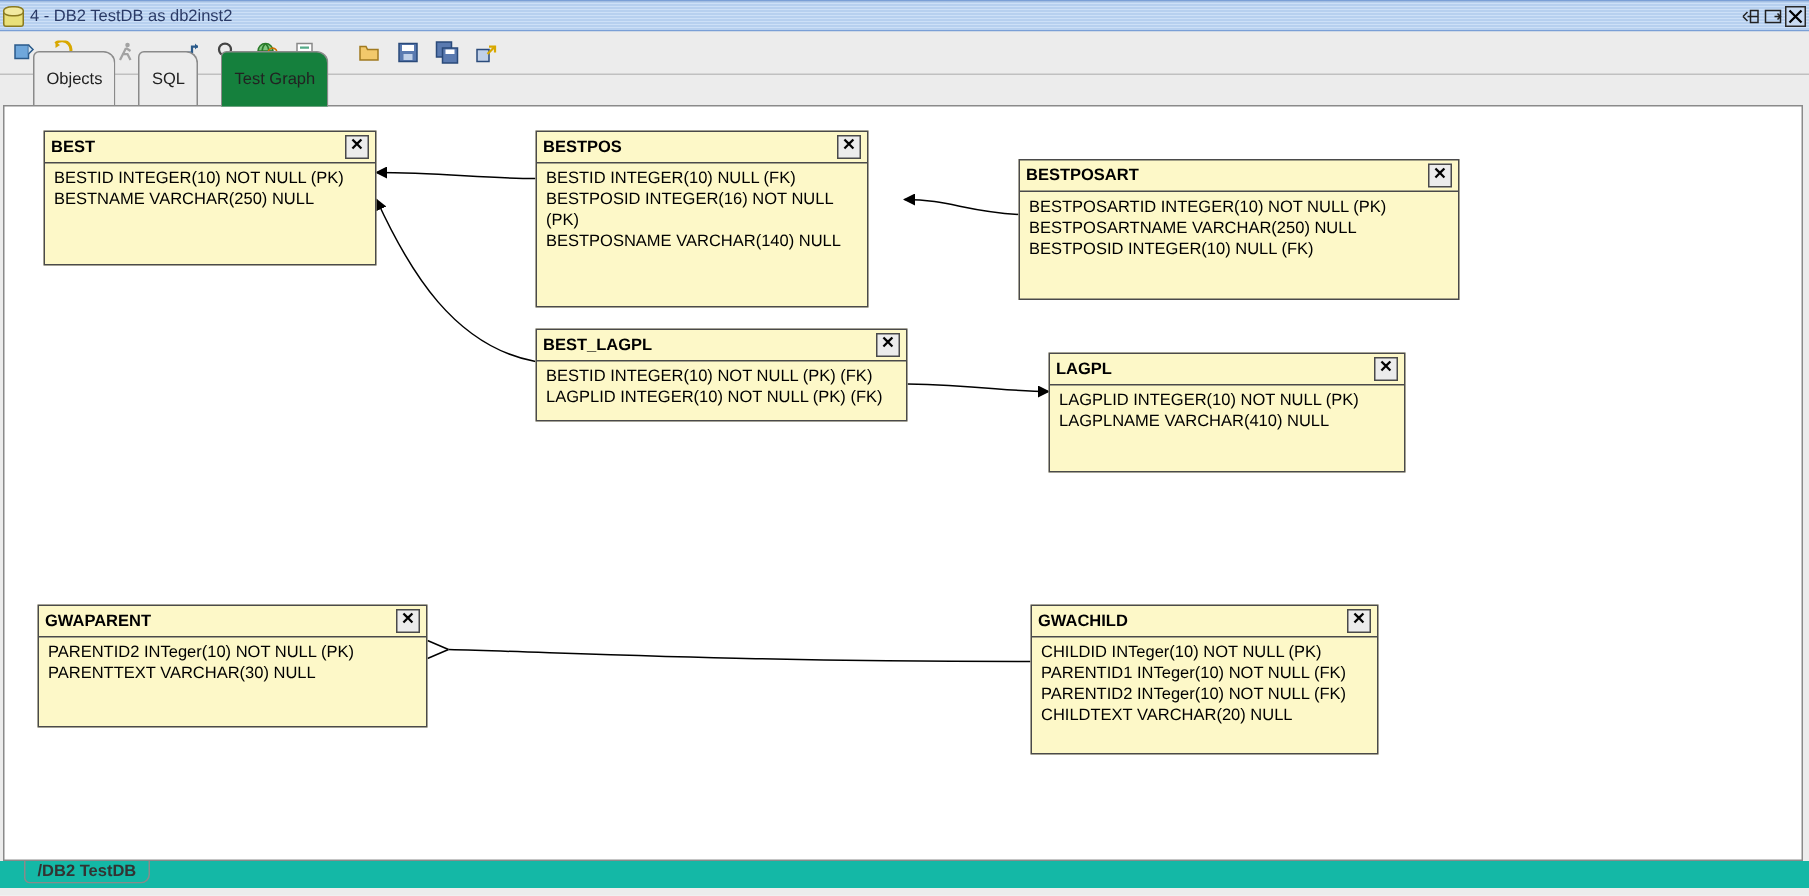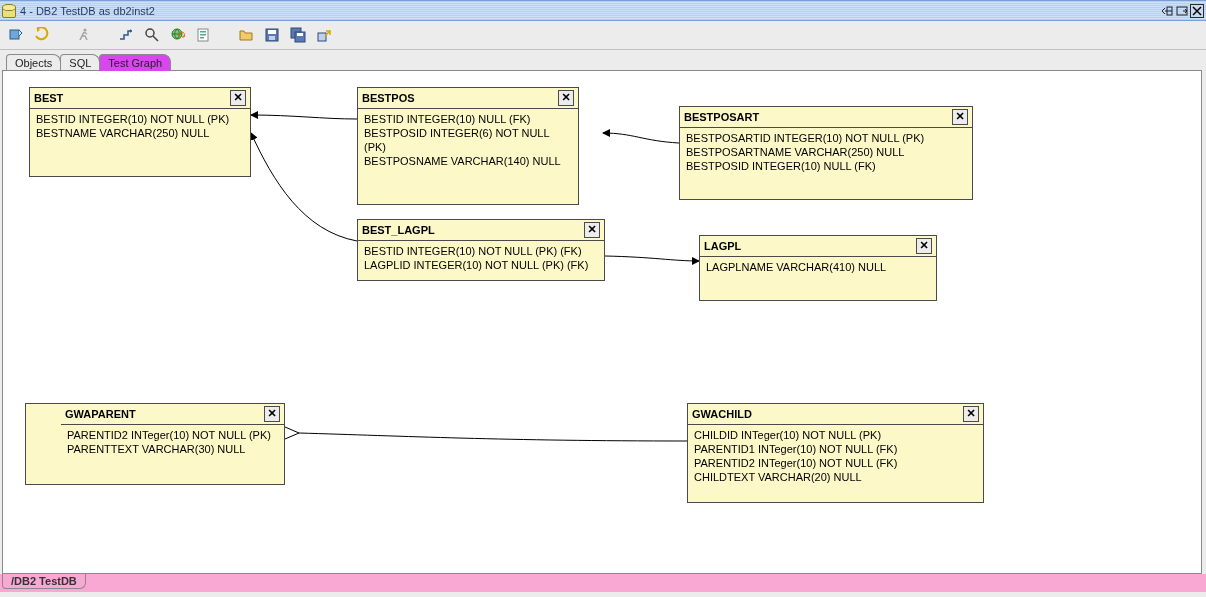--- a/index.html
+++ b/index.html
@@ -95,30 +95,31 @@
     height: 20px;
     background: #ececec;
     display: flex;
     align-items: flex-end;
     padding-left: 6px;
   }
   .tab {
     border: 1px solid #8a8a8a;
     border-bottom: none;
     background: #ececec;
-    padding: 2px 8px;
+    padding: 12px 8px;
     margin-right: -1px;
     border-top-left-radius: 4px;
     border-top-right-radius: 8px;
     position: relative;
     top: 1px;
     color: #222;
+    margin-left: 16px;
   }
   .tab.active {
-    background: #d946ef;
+    background: #15803d;
     z-index: 2;
   }
 
   
   .canvas-wrap {
     background: #ececec;
     padding: 0 2px;
   }
   .canvas {
     position: relative;
@@ -153,24 +154,24 @@
     text-align: center;
   }
   .entity .body {
     padding: 3px 6px 8px 6px;
     line-height: 14px;
   }
 
   
   .statusrow {
     height: 18px;
-    background: #f9a8d4;
+    background: #14b8a6;
     display: flex;
     align-items: flex-start;
-    padding-left: 2px;
+    padding-left: 16px;
   }
   .stab {
     border: 1px solid #8a8a8a;
     border-top: none;
     border-bottom-left-radius: 4px;
     border-bottom-right-radius: 6px;
     padding: 1px 8px;
     font-weight: bold;
     color: #333;
   }
@@ -325,21 +326,21 @@
       </div>
     </div>
 
     <div class="entity" style="left:354px; top:16px; width:222px;">
       <div class="hdr">
         <span>BESTPOS</span>
         <span class="closebox">✕</span>
       </div>
       <div class="body">
         <div>BESTID  INTEGER(10) NULL (FK)</div>
-        <div>BESTPOSID  INTEGER(6) NOT NULL (PK)</div>
+        <div>BESTPOSID  INTEGER(16) NOT NULL (PK)</div>
         <div>BESTPOSNAME  VARCHAR(140) NULL</div>
         <div style="height:28px"></div>
       </div>
     </div>
 
     <div class="entity" style="left:676px; top:35px; width:294px;">
       <div class="hdr">
         <span>BESTPOSART</span>
         <span class="closebox">✕</span>
       </div>
@@ -361,38 +362,39 @@
         <div>LAGPLID  INTEGER(10) NOT NULL (PK) (FK)</div>
       </div>
     </div>
 
     <div class="entity" style="left:696px; top:164px; width:238px;">
       <div class="hdr">
         <span>LAGPL</span>
         <span class="closebox">✕</span>
       </div>
       <div class="body">
+        <div>LAGPLID  INTEGER(10) NOT NULL (PK)</div>
         <div>LAGPLNAME  VARCHAR(410) NULL</div>
         <div style="height:18px"></div>
       </div>
     </div>
 
-    <div class="entity" style="left:22px; top:332px; width:260px;padding-left:35px;">
+    <div class="entity" style="left:22px; top:332px; width:260px;">
       <div class="hdr">
         <span>GWAPARENT</span>
         <span class="closebox">✕</span>
       </div>
       <div class="body">
         <div>PARENTID2  INTeger(10) NOT NULL (PK)</div>
         <div>PARENTTEXT  VARCHAR(30) NULL</div>
         <div style="height:20px"></div>
       </div>
     </div>
 
-    <div class="entity" style="left:684px; top:332px; width:297px;">
+    <div class="entity" style="left:684px; top:332px; width:232px;">
       <div class="hdr">
         <span>GWACHILD</span>
         <span class="closebox">✕</span>
       </div>
       <div class="body">
         <div>CHILDID  INTeger(10) NOT NULL (PK)</div>
         <div>PARENTID1  INTeger(10) NOT NULL (FK)</div>
         <div>PARENTID2  INTeger(10) NOT NULL (FK)</div>
         <div>CHILDTEXT  VARCHAR(20) NULL</div>
         <div style="height:10px"></div>

